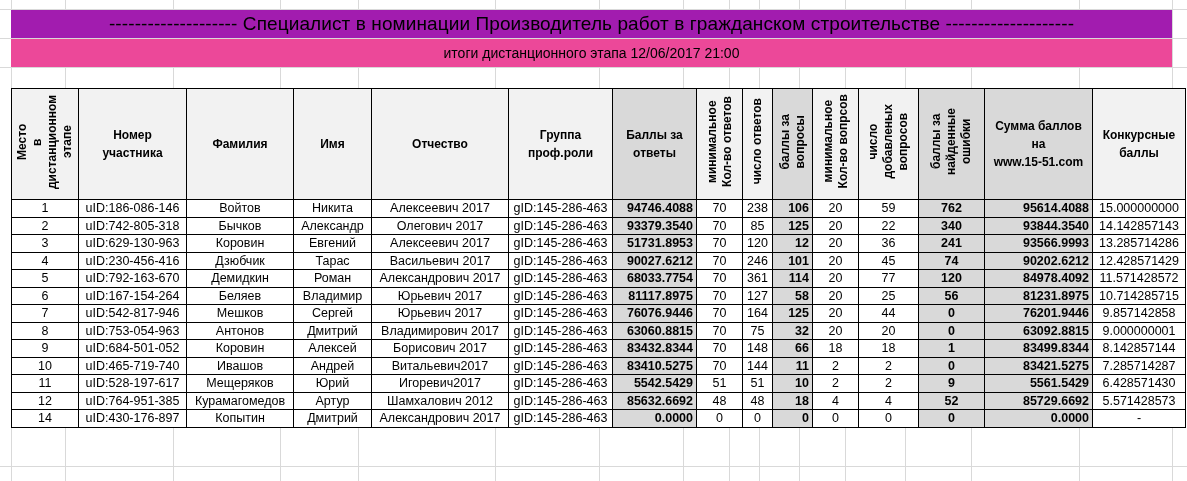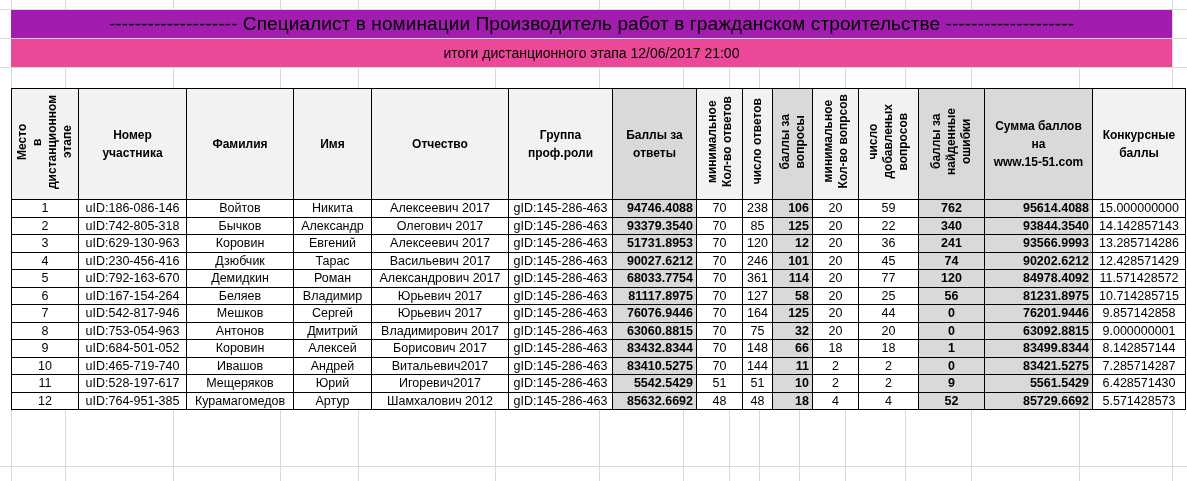--- a/index.html
+++ b/index.html
@@ -291,14 +291,31 @@
         <td class="gr r">85632.6692</td>
         <td>48</td>
         <td>48</td>
         <td class="gr r">18</td>
         <td>4</td>
         <td>4</td>
         <td class="gr">52</td>
         <td class="gr r">85729.6692</td>
         <td>5.571428573</td>
       </tr>
+      <tr>
+        <td>14</td>
+        <td>uID:430-176-897</td>
+        <td>Копытин</td>
+        <td>Дмитрий</td>
+        <td>Александрович 2017</td>
+        <td>gID:145-286-463</td>
+        <td class="gr r">0.0000</td>
+        <td>0</td>
+        <td>0</td>
+        <td class="gr r">0</td>
+        <td>0</td>
+        <td>0</td>
+        <td class="gr">0</td>
+        <td class="gr r">0.0000</td>
+        <td>-</td>
+      </tr>
     </tbody>
 </table>
 
 </body></html>

